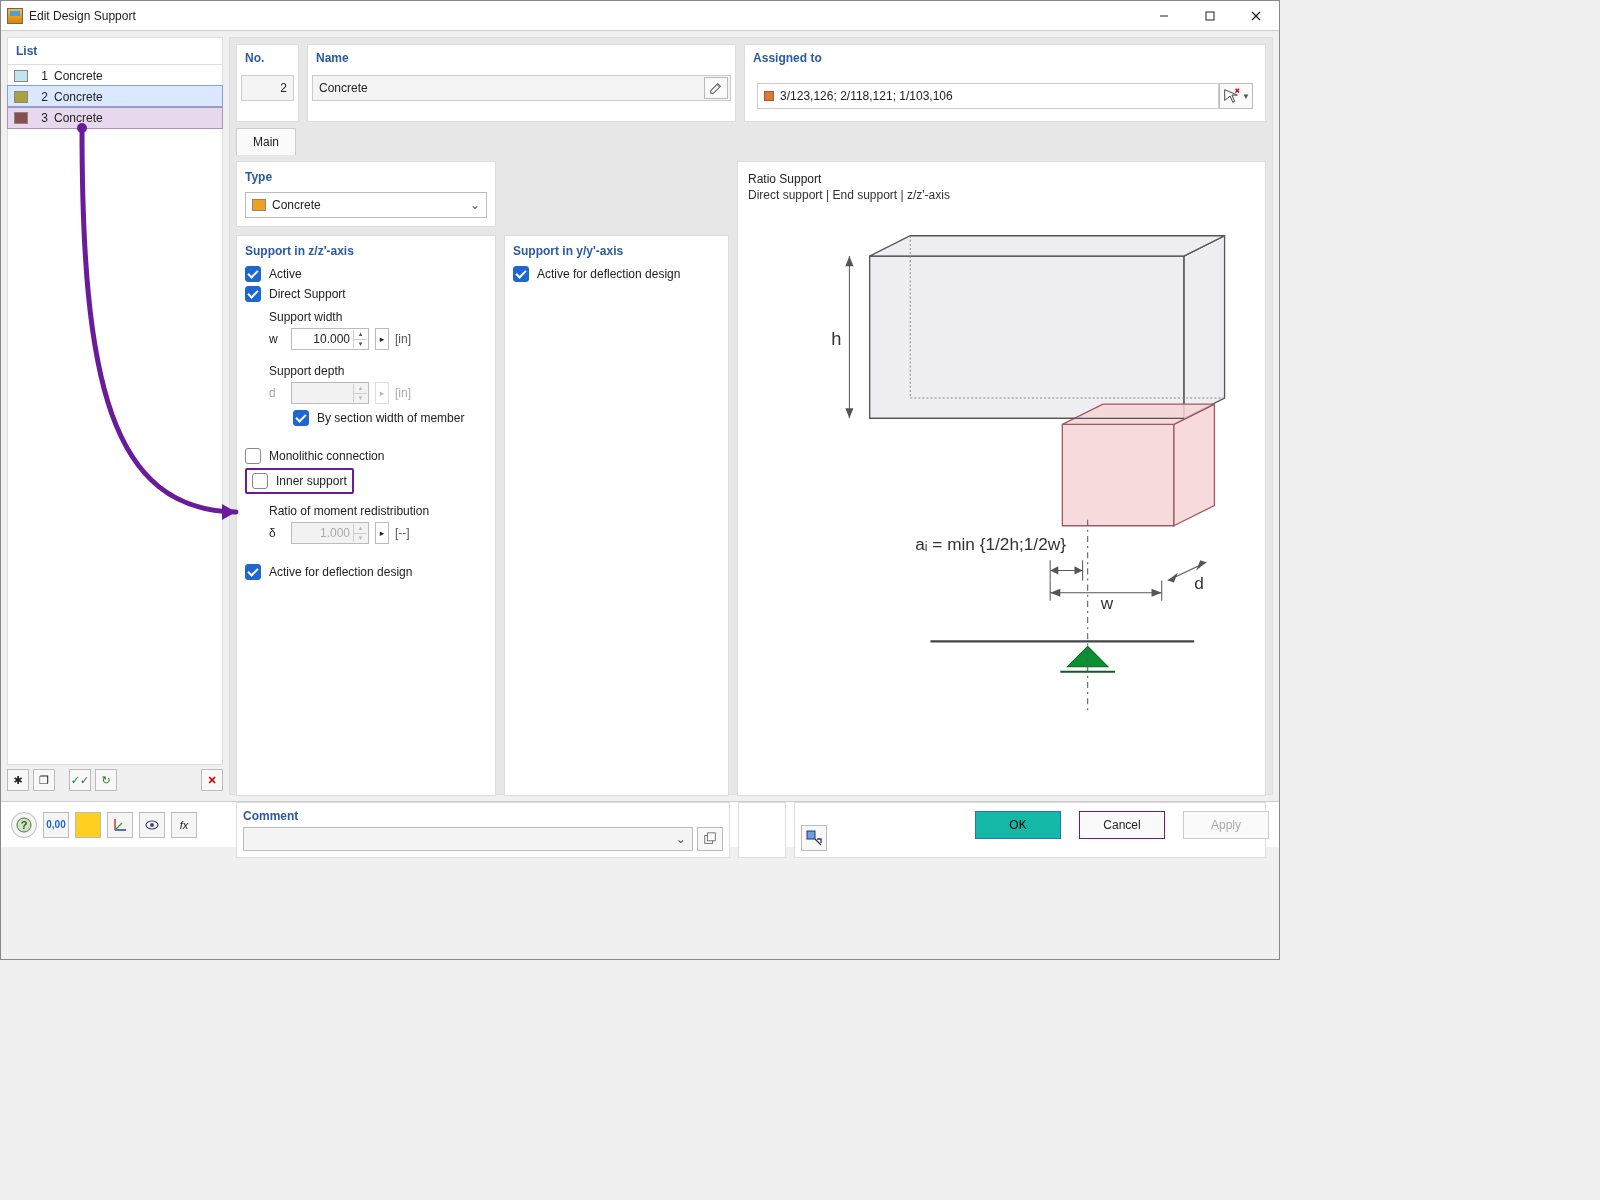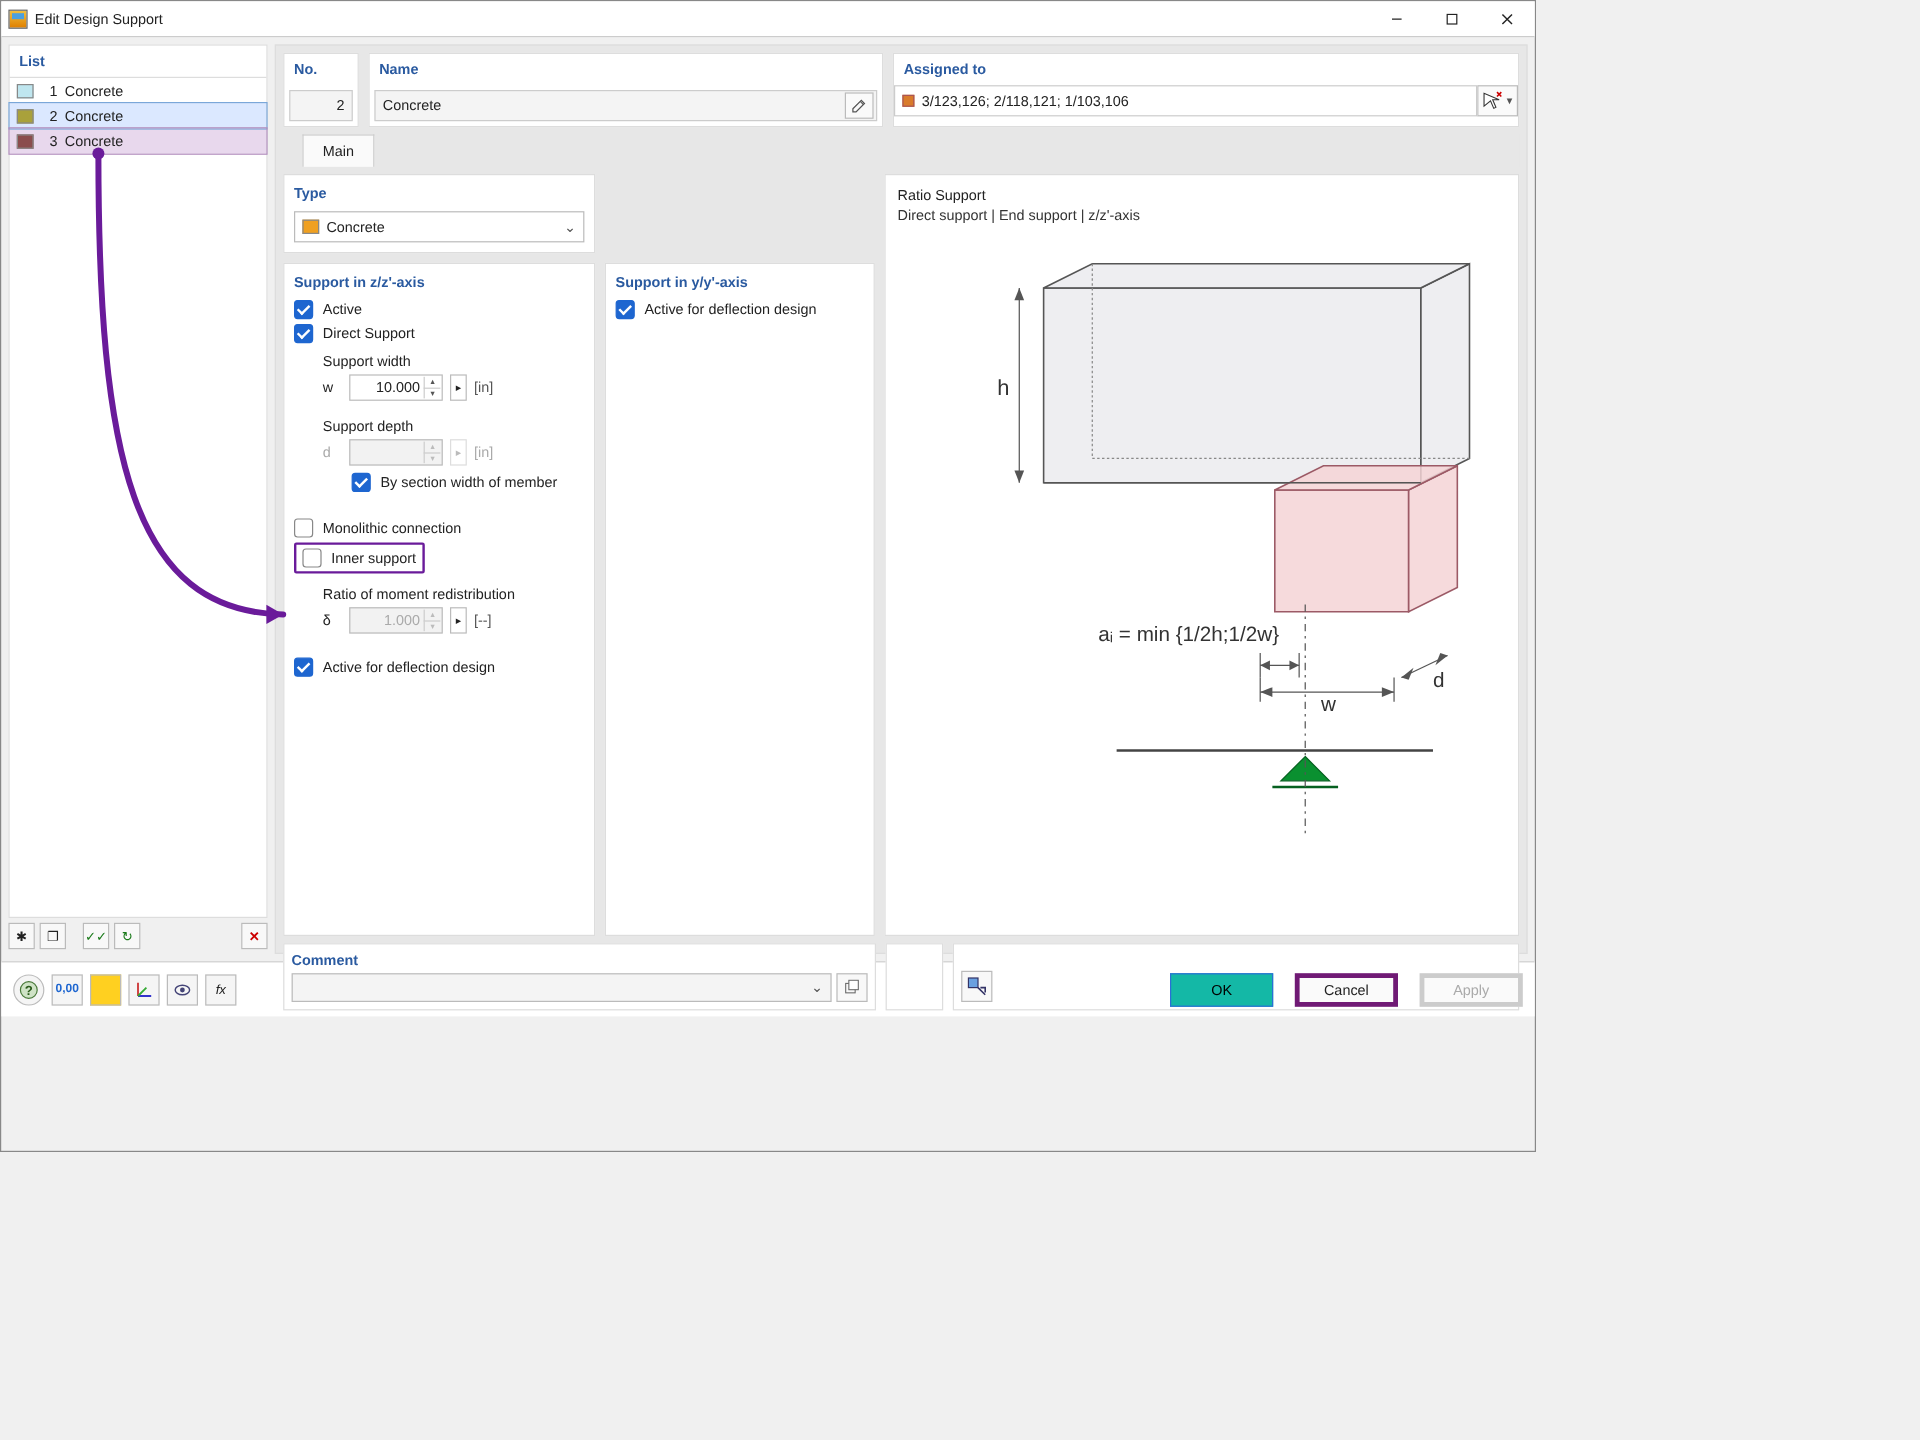--- a/index.html
+++ b/index.html
@@ -100,26 +100,26 @@
     height:26px;border:1px solid #ccc;background:#f4f4f4;
     display:flex;align-items:center;padding:0 6px;margin:4px;position:relative;
   }
   .noBox .field{justify-content:flex-end;}
   .nameBox .field{padding-right:28px;}
   .nameBox .editicon{
     position:absolute;right:2px;top:1px;width:24px;height:22px;border:1px solid #bbb;background:#fafafa;
     display:flex;align-items:center;justify-content:center;
   }
   .assignBox .field{background:#fff;}
-  .assign-row{display:flex;gap:0;margin:0;align-items:flex-end;}
+  .assign-row{display:flex;gap:0;margin:12px;align-items:flex-end;}
   .assign-row .field{flex:1;margin:0;}
   .pickbtn{width:34px;height:26px;border:1px solid #bbb;background:#fafafa;display:flex;align-items:center;justify-content:center;}
   .assign-prefix{width:10px;height:10px;background:#d97b2b;margin-right:6px;border:1px solid #a55;}
 
-  .tabs{display:flex;background:#e7e7e7;margin-left:16px;}
+  .tabs{display:flex;background:#e7e7e7;}
   .tab{padding:6px 16px;background:#fafafa;border:1px solid #ccc;border-bottom:none;}
 
   .body{display:flex;gap:8px;flex:1;}
   .col{display:flex;flex-direction:column;gap:8px;}
   .col.left2{width:260px;}
   .col.mid{width:225px;}
   .col.preview{flex:1;}
   .section{background:#fff;border:1px solid #ddd;padding:8px;}
   .section .sechead{color:#2a5aa0;font-weight:600;margin-bottom:8px;}
   .select{
@@ -160,21 +160,21 @@
   .combo .caret{margin-left:auto;padding:0 6px;color:#555;}
   .stackbox{width:48px;background:#fff;border:1px solid #ddd;display:flex;align-items:center;justify-content:center;}
   
   
   .footer{
     height:46px;background:#fff;border-top:1px solid #ccc;
     display:flex;align-items:center;padding:0 10px;gap:6px;
   }
   .footbtn{width:26px;height:26px;border:1px solid #bbb;background:#f5f5f5;display:flex;align-items:center;justify-content:center;font-size:11px;}
   .footer .spacer{flex:1;}
-  .btn{min-width:86px;height:28px;border:4px solid #701a75;background:#fafafa;display:flex;align-items:center;justify-content:center;}
+  .btn{min-width:86px;height:28px;border:1px solid #701a75;background:#fafafa;display:flex;align-items:center;justify-content:center;}
   .btn.primary{border:1px solid #2a6fd6;color:#000;background:#14b8a6;}
   .btn.disabled{color:#aaa;border-color:#ccc;}
 
   
   .arrow-overlay{position:absolute;pointer-events:none;}
 </style>
 </head>
 <body>
 
 <div class="titlebar">

